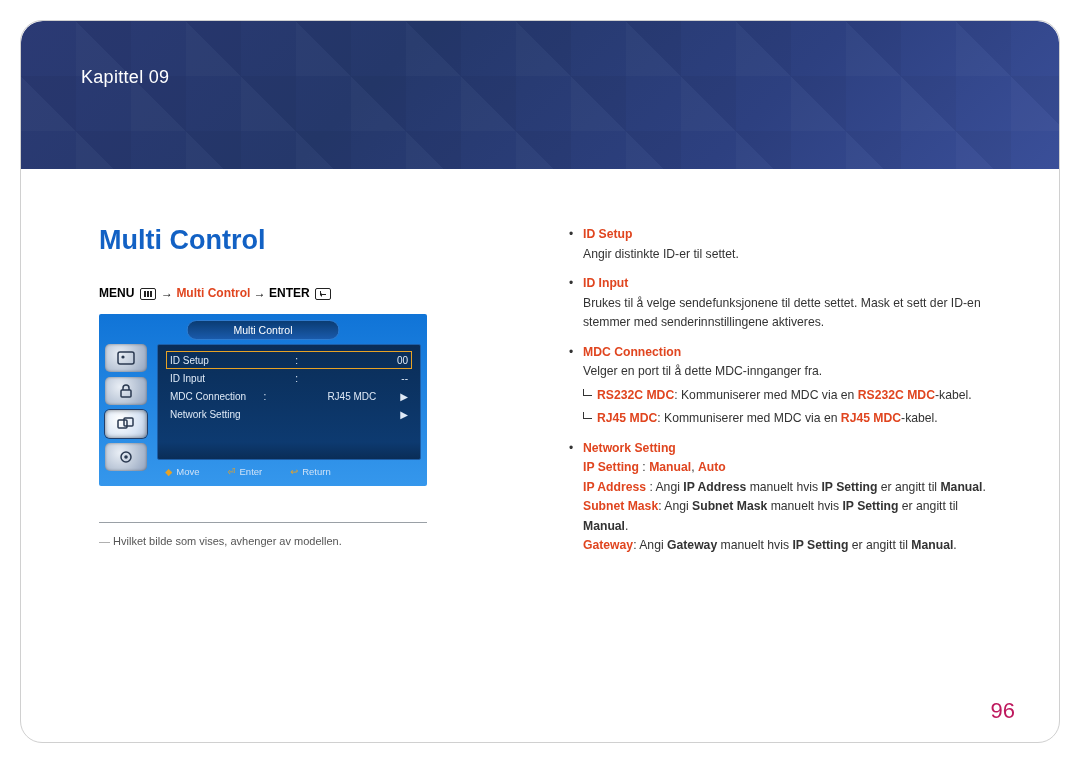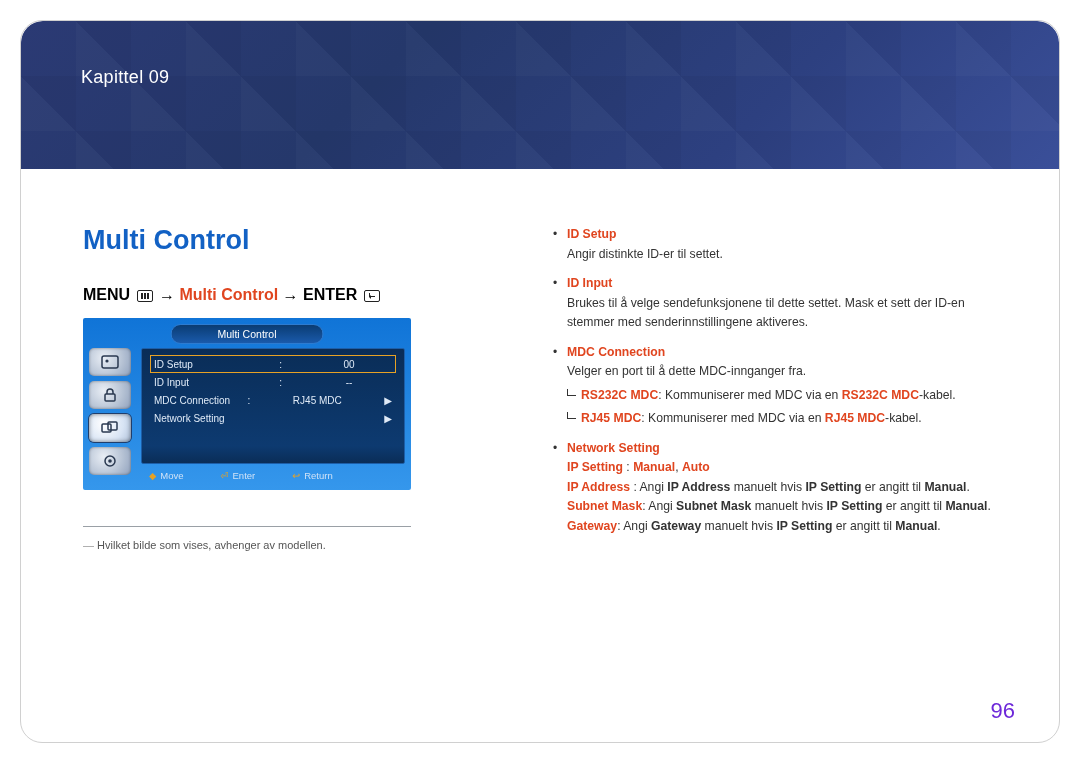--- a/index.html
+++ b/index.html
@@ -53,31 +53,31 @@
   .chapter-title {
     font-size: 36px;
     font-weight: 700;
     line-height: 1.1;
   }
 
   .content {
     display: flex;
     padding: 56px 60px 0 62px;
   }
-  .left-col { width: 470px; }
+  .left-col { width: 470px; margin-left: 16px; }
   .right-col { flex:1; font-size: 12.2px; line-height: 1.6; color:#333; }
 
   .section-title {
     color: #1261c4;
     font-size: 27px;
     font-weight: 700;
     margin-bottom: 30px;
   }
   .menupath {
-    font-size: 16px;
+    font-size: 12px;
     margin-bottom: 14px;
   }
   .menupath .accent { color:#e0451f; font-weight:700; }
   .menupath-icon {
     display:inline-block; width:16px; height:12px;
     border:1.4px solid #222; border-radius:2px;
     vertical-align:middle; margin:0 2px; position:relative;
   }
   .menupath-icon.menu::after{
     content:""; position:absolute; left:3px; top:2px; width:2px; height:6px; background:#222;
@@ -132,25 +132,25 @@
     font-size:10px;
   }
   .osd-row {
     display:flex; justify-content:space-between; align-items:center;
     padding:3.5px 4px;
   }
   .osd-row.sel {
     outline:1.4px solid #e7a225;
     outline-offset:-1px;
   }
-  .osd-row .v { min-width:86px; text-align:center; color:#dfeaf7; }
+  .osd-row .v { min-width:86px; text-align:right; color:#dfeaf7; }
   .osd-row .arrow { font-size:10px; color:#dfeaf7; }
   .osd-foot {
     position:absolute; left:58px; right:6px; bottom:6px;
-    display:flex; gap:37px;
+    display:flex; gap:28px;
     color:#cfe2f7; font-size:9.5px;
     padding:3px 8px;
   }
   .osd-foot .k { color:#e7a225; margin-right:4px; }
 
   .left-divider {
     width: 328px; border-top:1px solid #9aa0a6; margin-bottom:12px;
   }
   .note-line {
     font-size:11px; color:#555;
@@ -167,21 +167,21 @@
   .k-orange { color:#e0451f; font-weight:700; }
   .k-bold { font-weight:700; }
   .sub { position:relative; padding-left:14px; margin-top:4px; }
   .sub::before {
     content:""; position:absolute; left:0; top:3px; width:8px; height:6px;
     border-left:1.4px solid #333; border-bottom:1.4px solid #333;
   }
 
   .page-number {
     position:absolute; right:44px; bottom:18px;
-    font-size:22px; color:#6d28d9; font-weight:500;
+    font-size:22px; color:#be185d; font-weight:500;
   }
 </style>
 </head>
 <body>
 
 <div class="page">
   <div class="chapter-band">
     <div class="chapter-inner">
       <div class="chapter-pre">Kapittel  09</div>
     </div>

